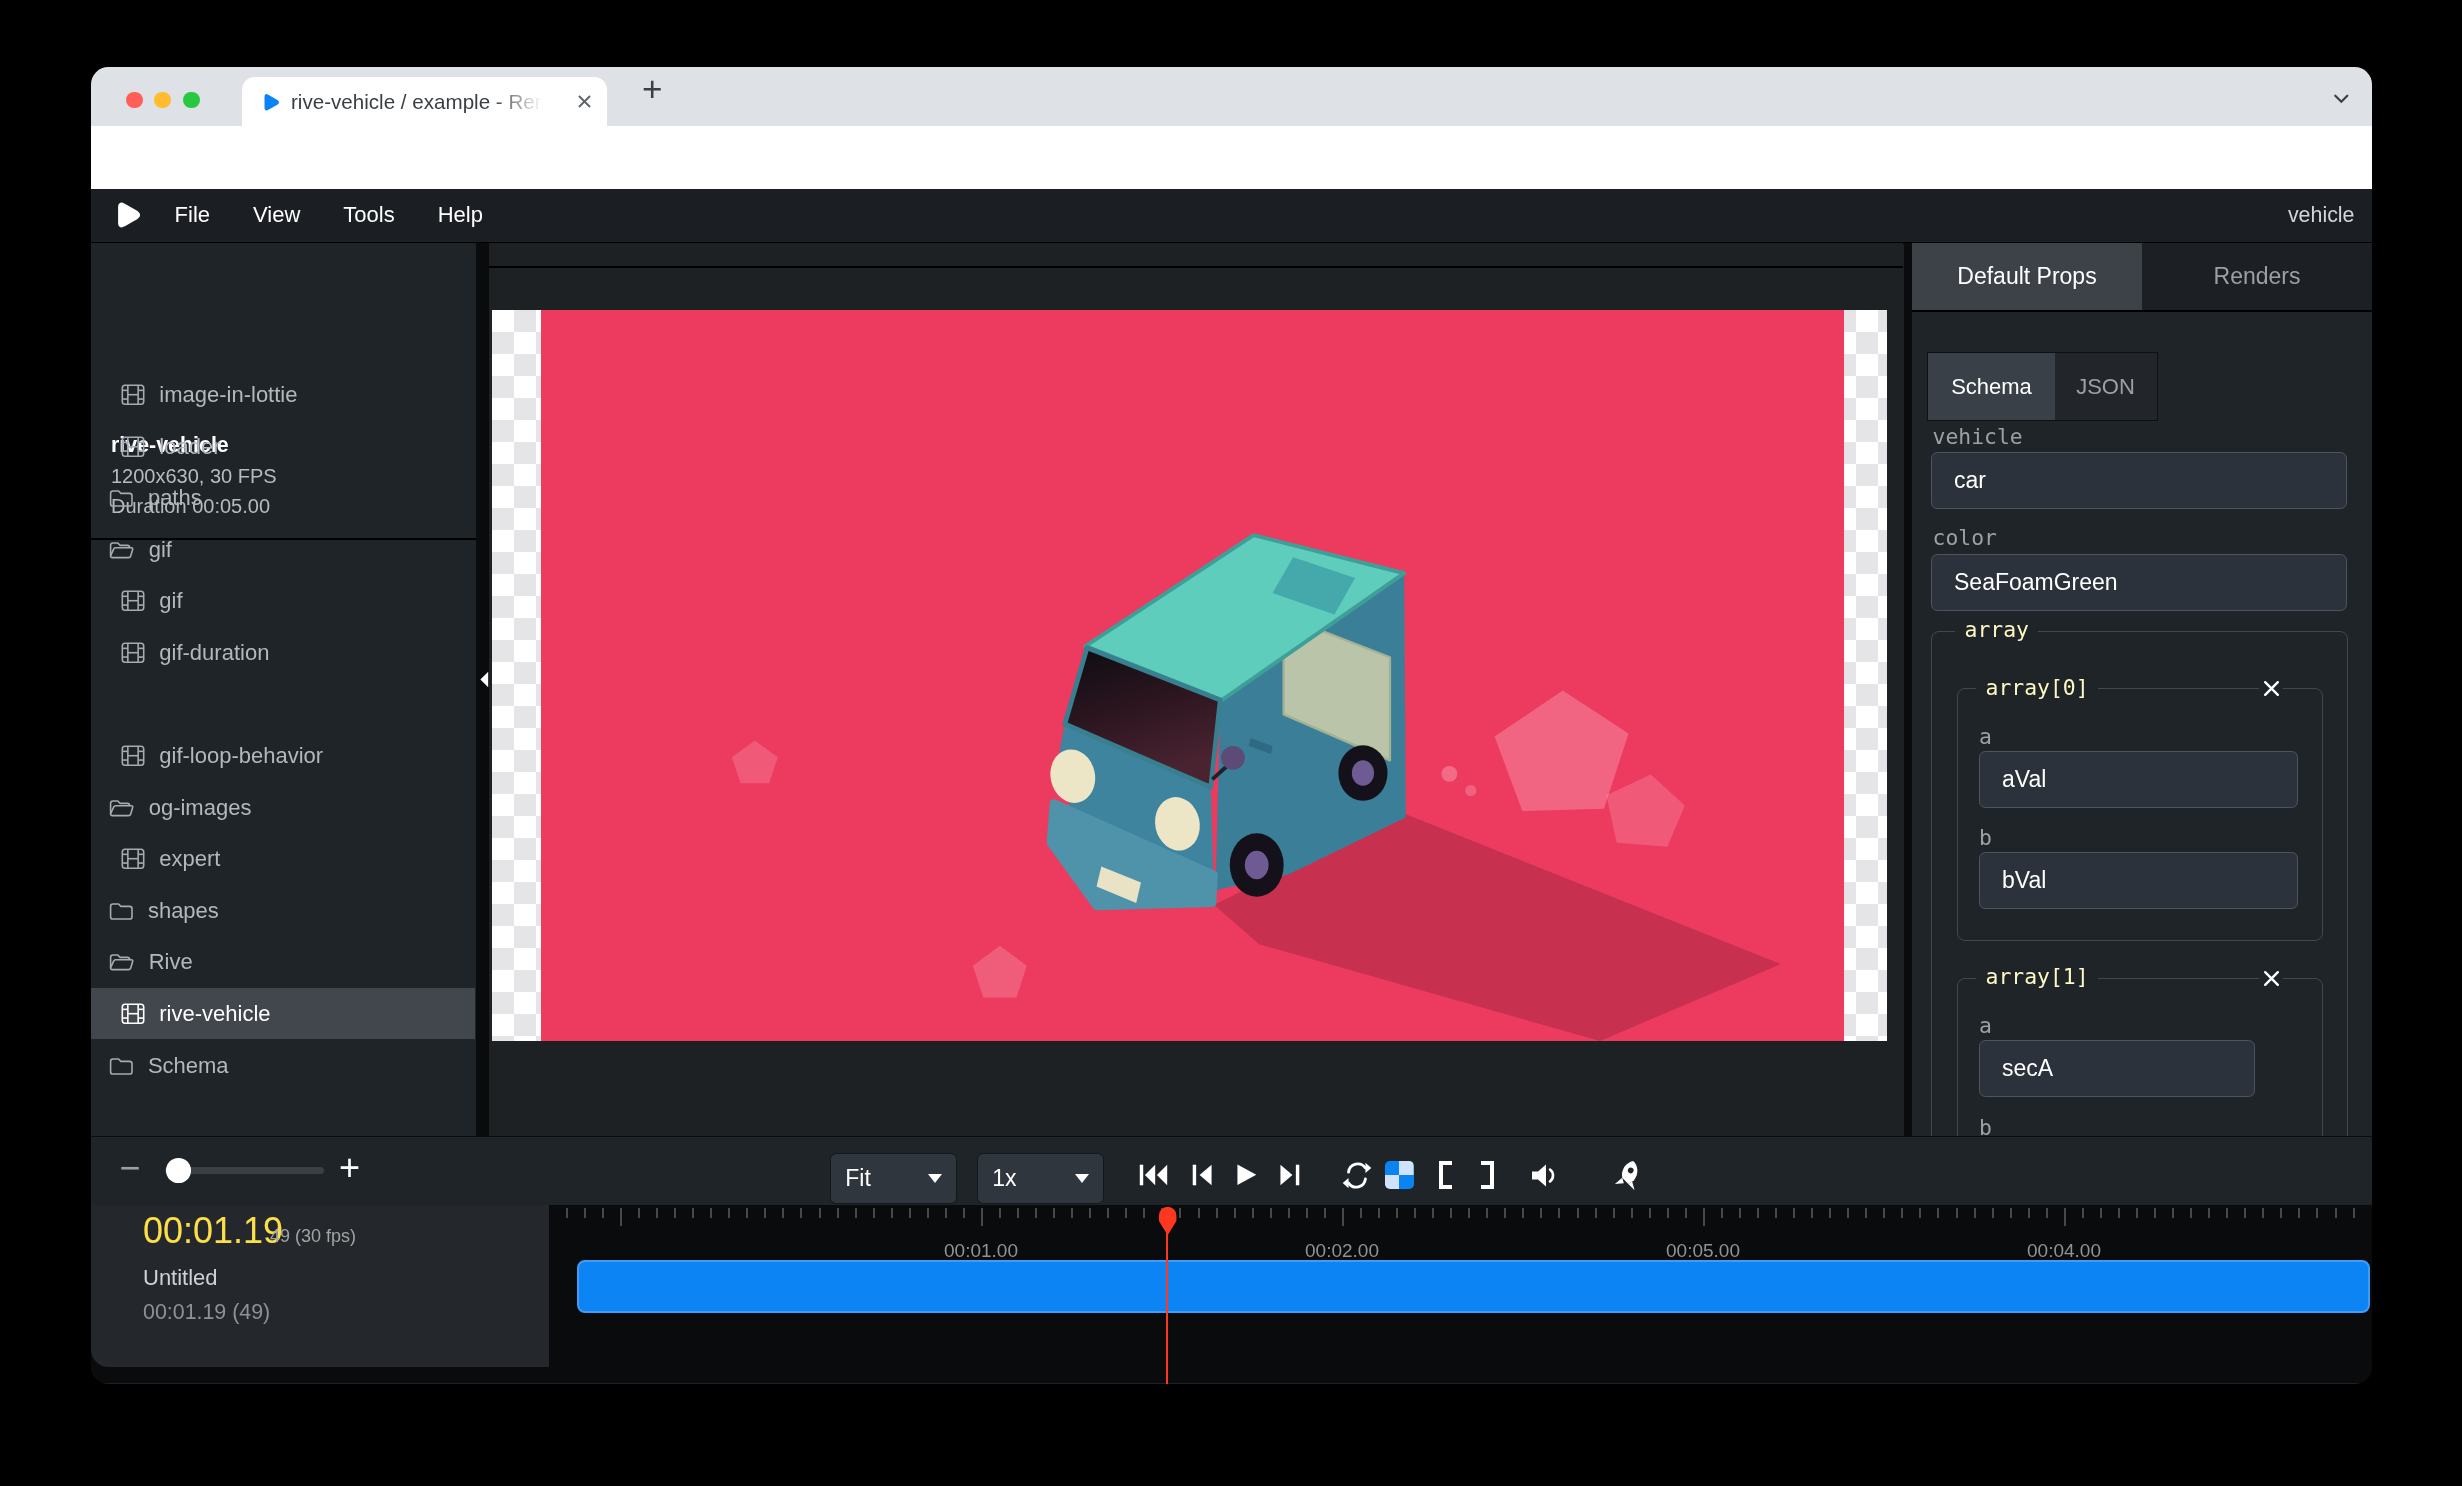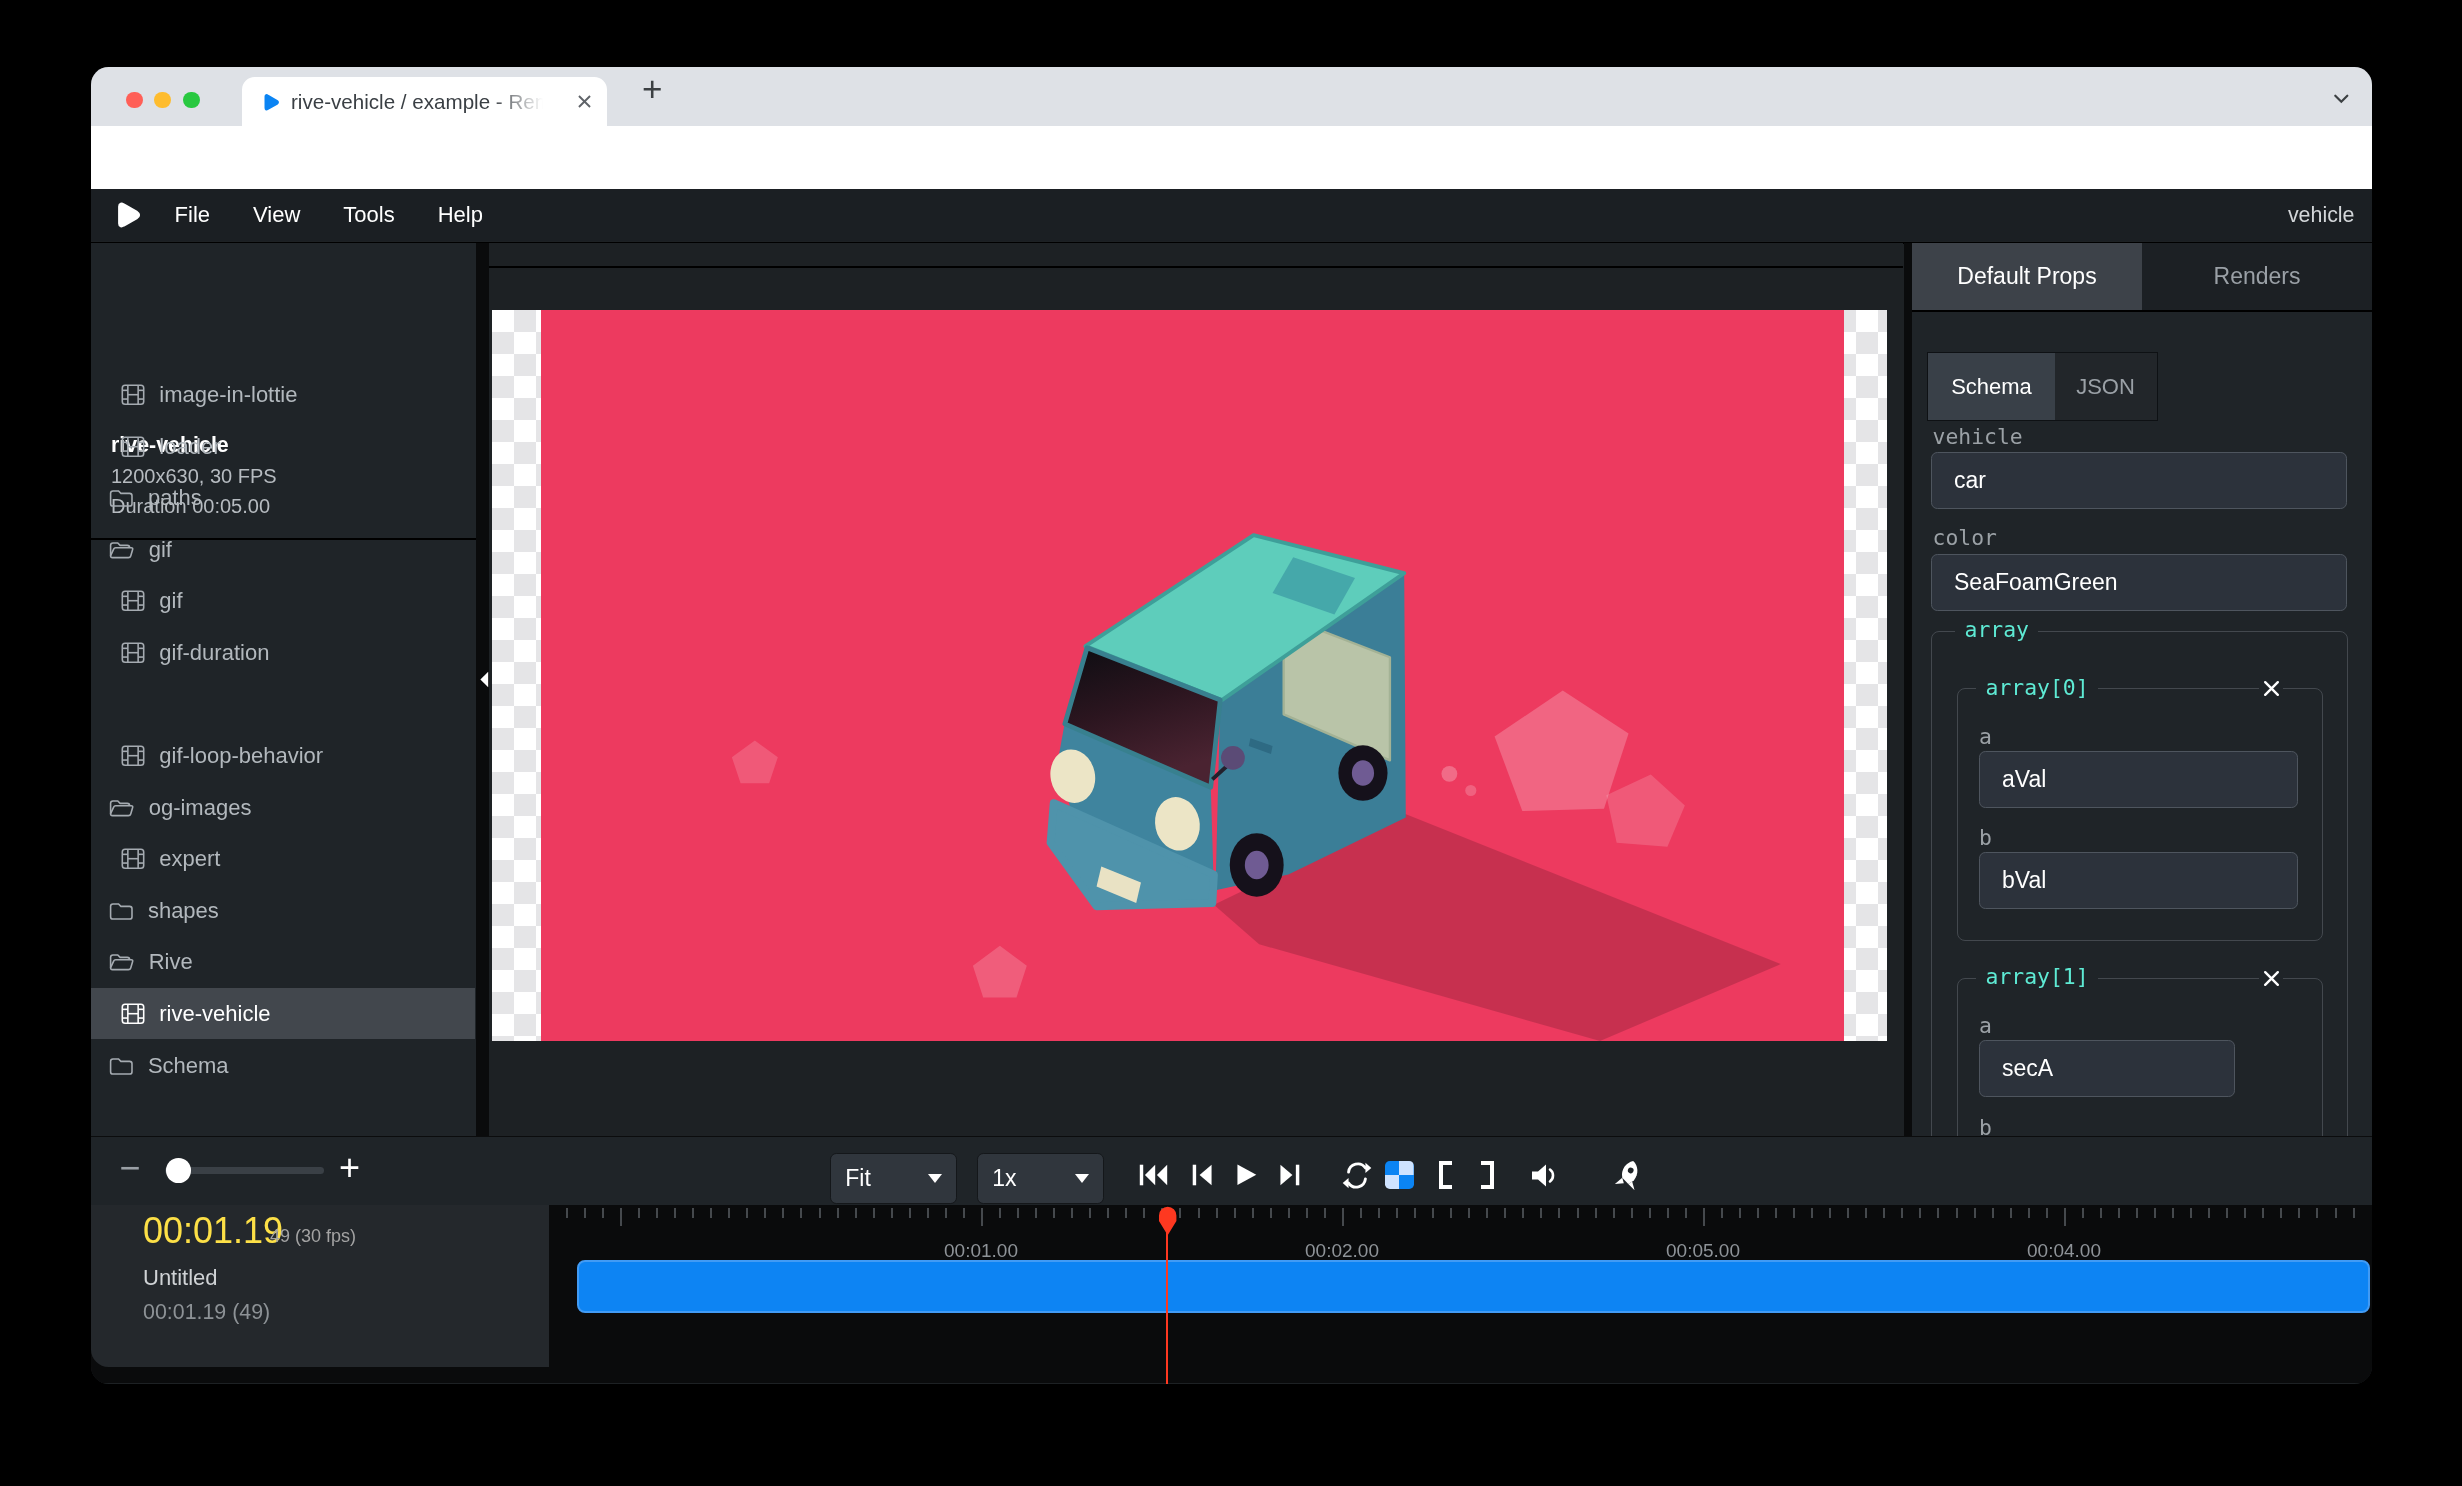--- a/index.html
+++ b/index.html
@@ -57,21 +57,21 @@
   .seg{position:absolute;left:15px;top:109px;width:231px;height:69px;background:#22262a;
        border:1.6px solid #0e1114;box-sizing:border-box;display:flex;}
   .segbtn{height:100%;display:flex;align-items:center;justify-content:center;font-size:22px;cursor:pointer;}
   .segbtn.on{background:#394048;color:#fff;width:127px;}
   .segbtn.off{color:#9aa0a6;width:101px;}
   .mlabel{position:absolute;font-family:"DejaVu Sans Mono",monospace;font-size:21.4px;color:#9ba1a6;}
   .tinput{position:absolute;height:57px;background:#2c323b;border:1.6px solid #4e555e;border-radius:6.3px;
           box-sizing:border-box;color:#fff;font-size:23px;line-height:54px;padding-left:22px;cursor:text;}
   .fset{position:absolute;border:1.6px solid #43484e;border-radius:8px;box-sizing:border-box;}
   .legend{position:absolute;background:#1f2428;padding:0 9.5px;font-family:"DejaVu Sans Mono",monospace;
-          font-size:21.4px;color:#5eead4;white-space:nowrap;}
+          font-size:21.4px;color:#fef9c3;white-space:nowrap;}
   .xbtn{position:absolute;width:24px;height:24px;background:#1f2428;display:flex;align-items:center;
         justify-content:center;cursor:pointer;}
 
   
   .toolbar{position:absolute;left:0;top:1069px;width:2281px;height:69px;background:#1f2428;border-top:1.6px solid #0b0c0d;box-sizing:border-box;}
   .dd{position:absolute;top:16px;width:127px;height:51px;background:#30363d;border:1.6px solid #14171a;border-radius:6.3px;
       box-sizing:border-box;color:#fff;font-size:23px;display:flex;align-items:center;justify-content:space-between;
       padding:0 14.3px;cursor:pointer;}
   .caret{width:0;height:0;border-left:7.1px solid transparent;border-right:7.1px solid transparent;border-top:9.5px solid #fff;}
   .tbtn{position:absolute;top:17.5px;width:41px;height:41px;display:flex;align-items:center;justify-content:center;cursor:pointer;color:#fff;}
@@ -433,21 +433,21 @@
     <div class="tinput" style="left:67px;top:609px;width:319px">bVal</div>
 
     <div class="fset" style="left:45px;top:735px;width:366px;height:254px"></div>
     <div class="legend" style="left:64px;top:721px">array[1]</div>
     <div class="xbtn" style="left:347px;top:723px">
       <svg width="19" height="19" viewBox="0 0 24 24">
             <path d="M4 4 L20 20 M20 4 L4 20" stroke="#fff" stroke-width="3" stroke-linecap="round"></path>
           </svg>
     </div>
     <div class="mlabel" style="left:67px;top:770px">a</div>
-    <div class="tinput" style="left:67px;top:797px;width:256px">secA</div>
+    <div class="tinput" style="left:67px;top:797px;width:276px">secA</div>
     <div class="mlabel" style="left:67px;top:872px">b</div>
   </div>
 
   <div class="toolbar">
     <span class="abs" style="left:28.6px;top:9.5px;font-size:36px;color:#9aa0a6">−</span>
     <div class="abs" style="left:74px;top:30px;width:159px;height:7.1px;background:#3a4046;border-radius:4px"></div>
     <div class="abs" style="left:75px;top:21.4px;width:24.6px;height:24.6px;background:#fff;border-radius:50%"></div>
     <span class="abs" style="left:248px;top:9.5px;font-size:36px;color:#fff">+</span>
 
     <div class="dd" style="left:739px">

